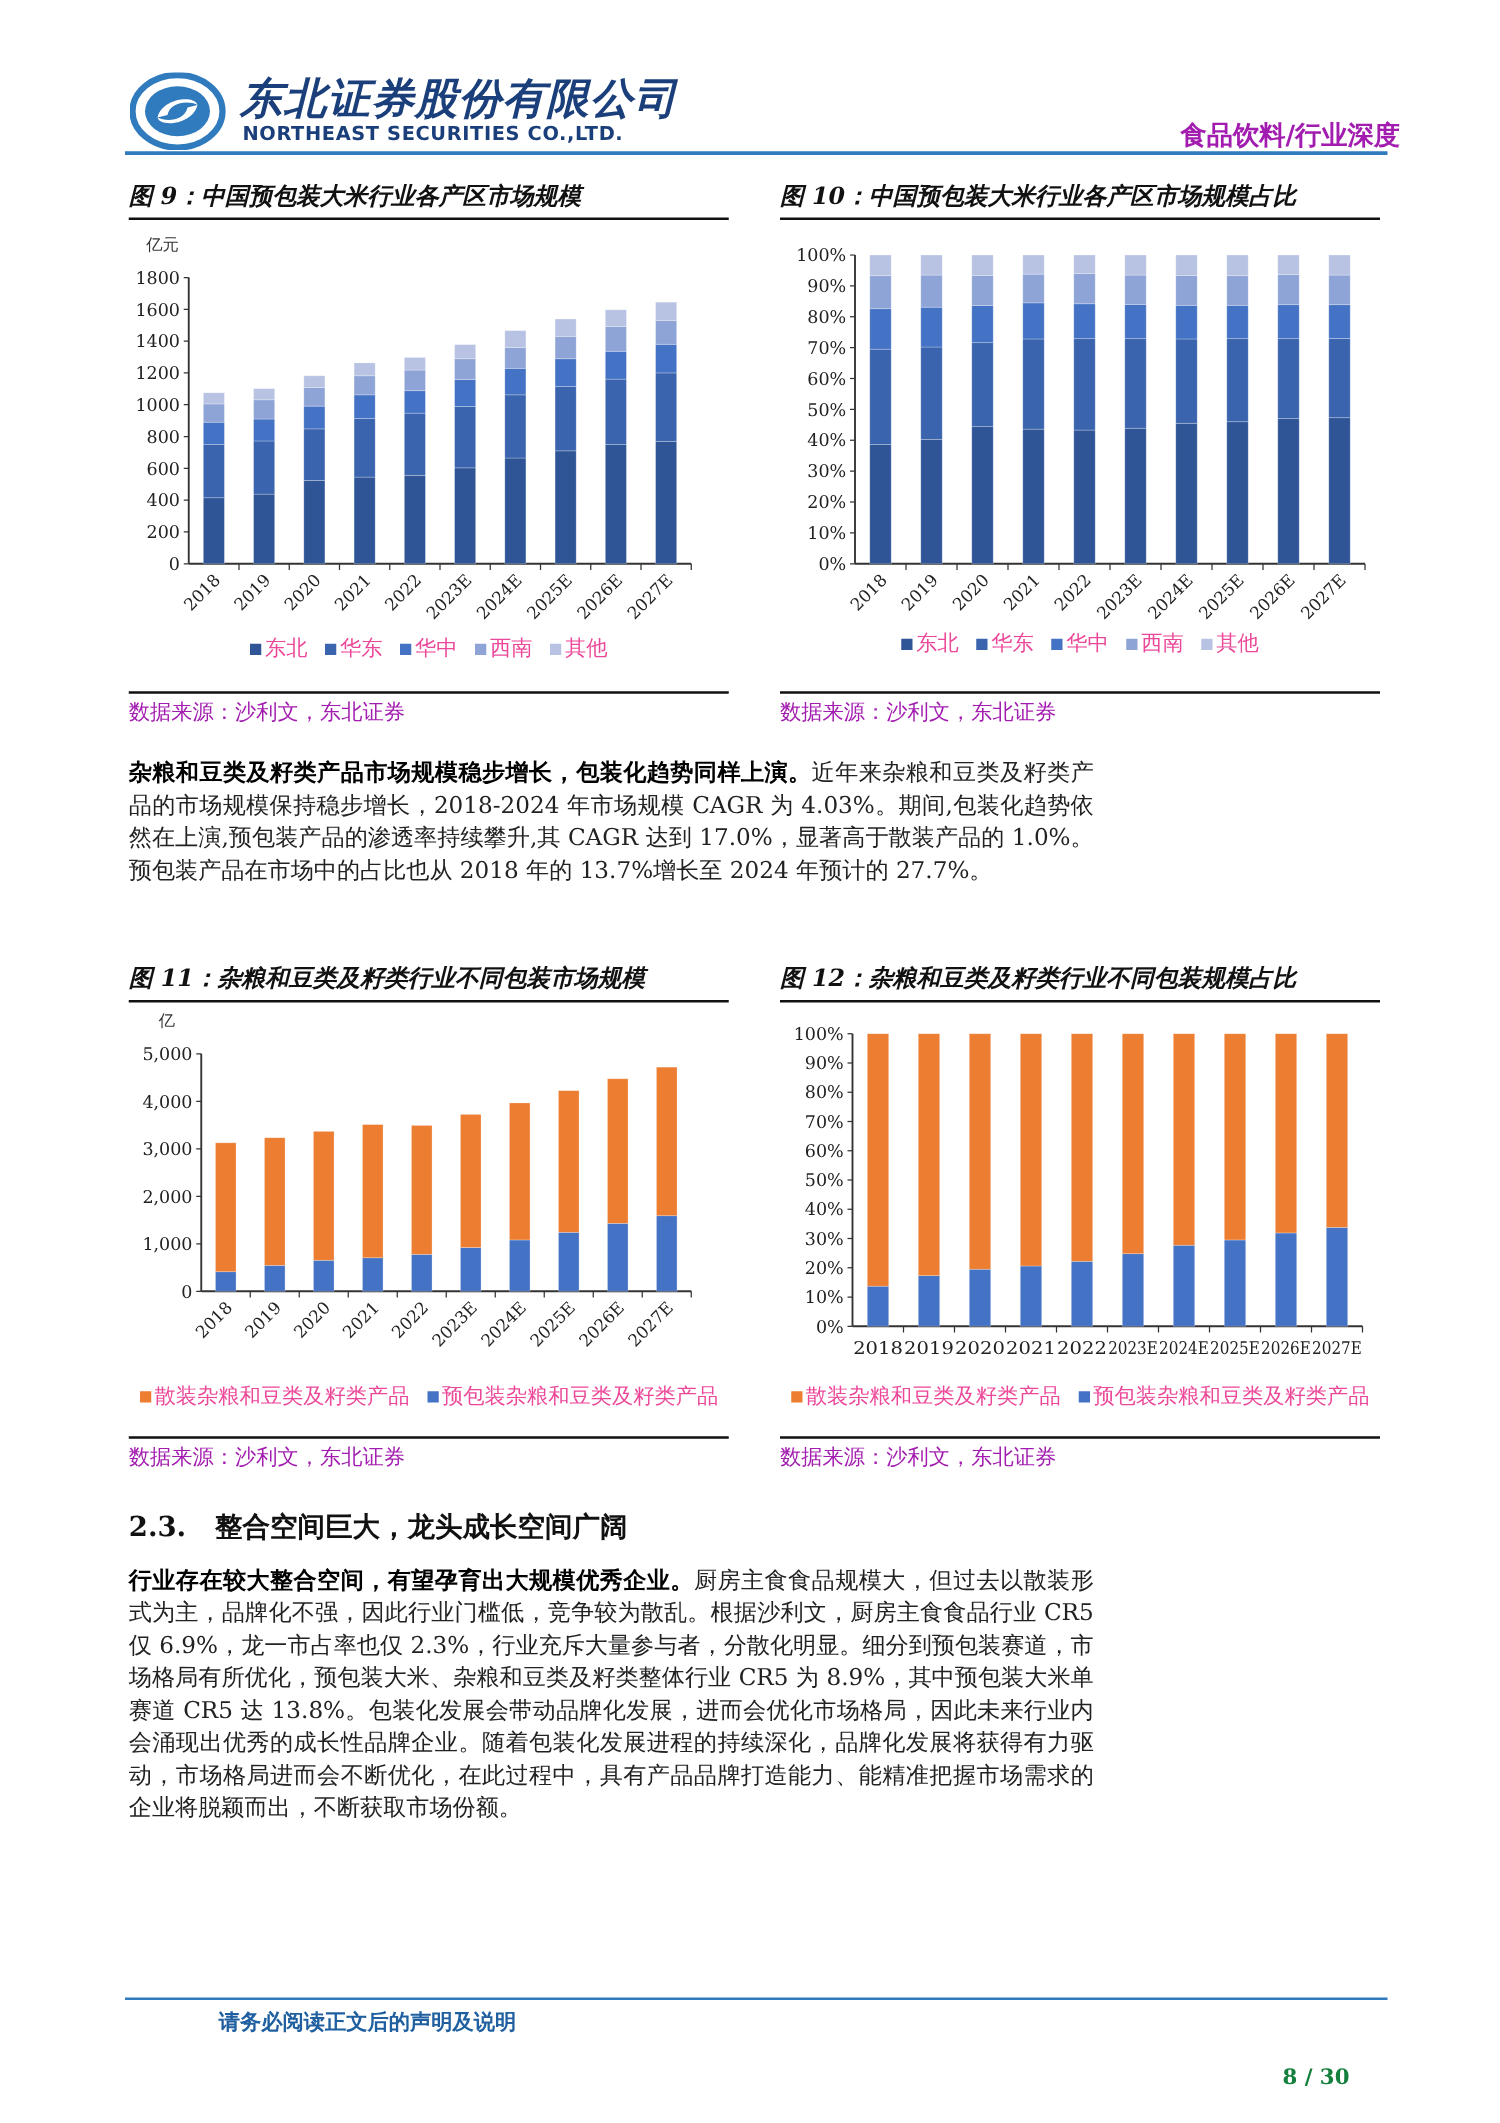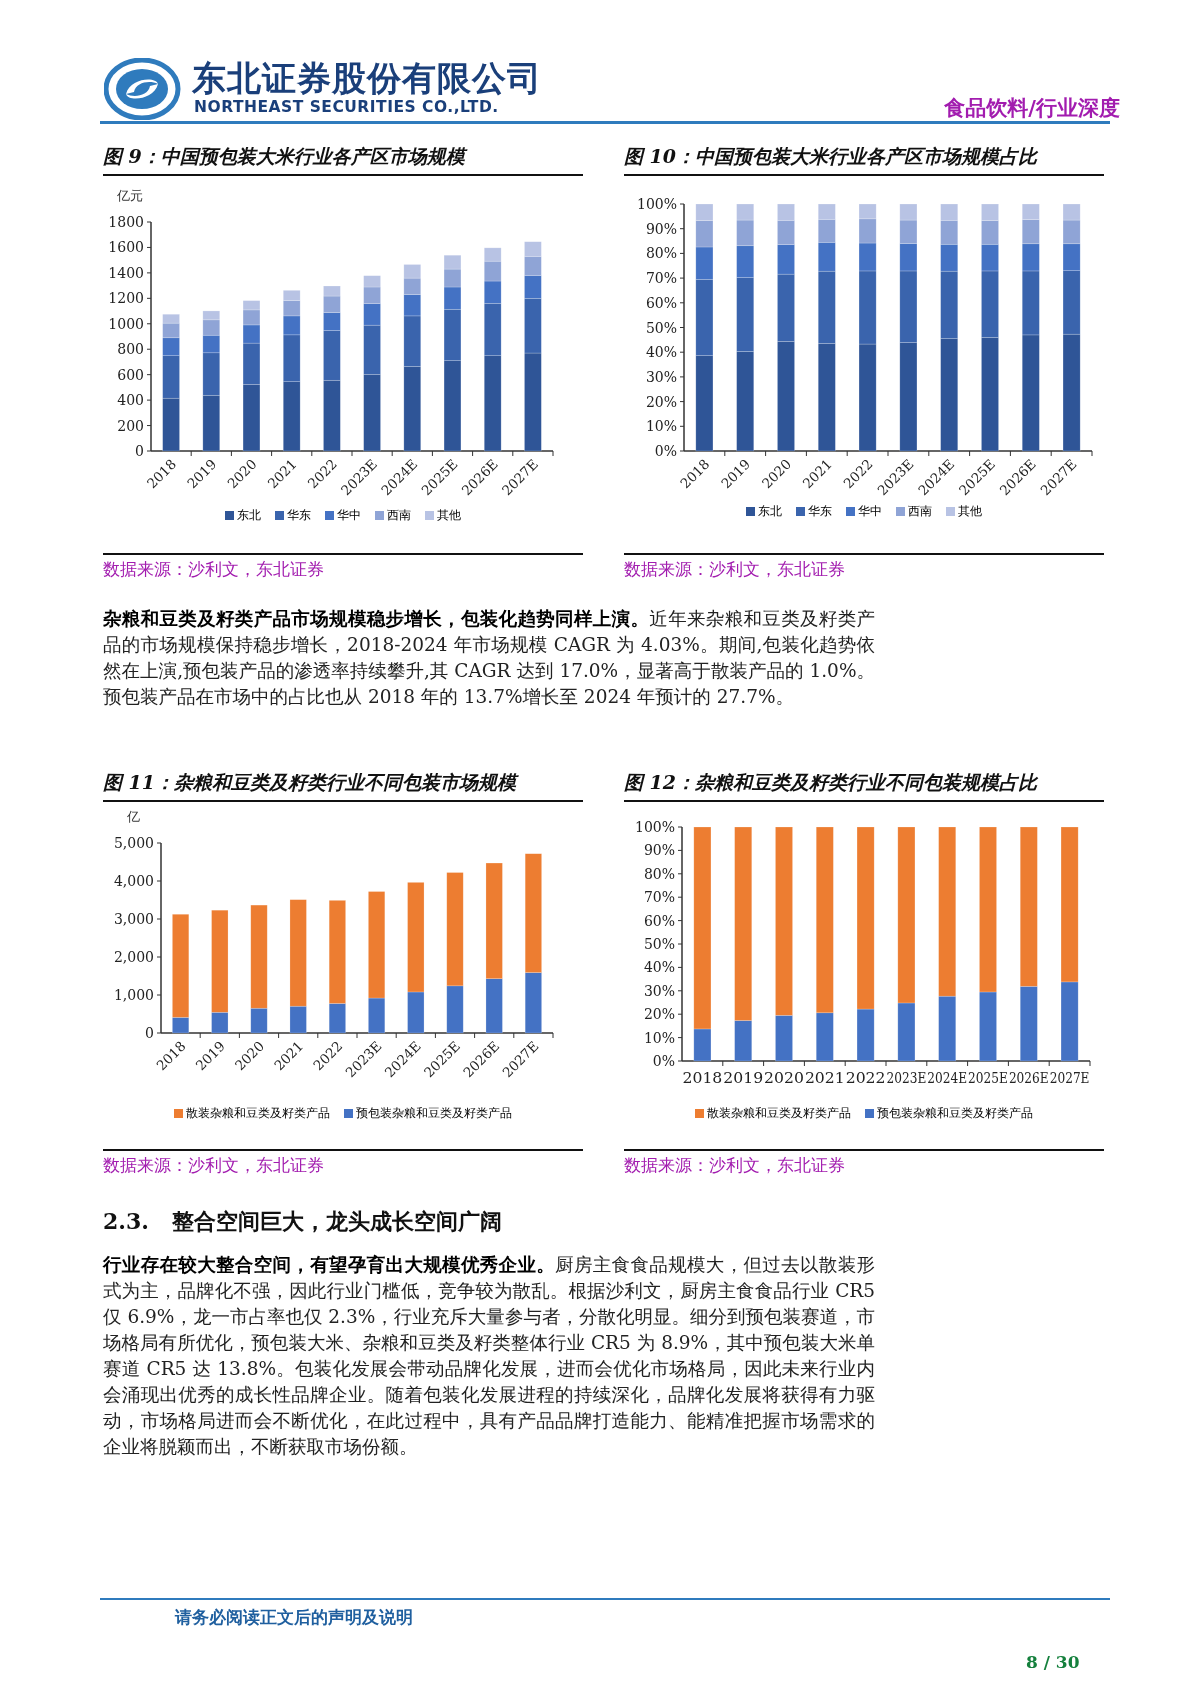--- a/index.html
+++ b/index.html
@@ -1,33 +1,33 @@
 <!DOCTYPE html>
 <html><head>
 <meta charset="utf-8">
 <style>
   * { box-sizing: border-box; margin: 0; padding: 0; }
   body { width: 1200px; height: 1698px; background: #fff; font-family: "DejaVu Serif", "Liberation Serif", serif; color: #111; position: relative; overflow: hidden; }
   .abs { position: absolute; }
   .header-logo { left: 104px; top: 58px; width: 80px; height: 62px; }
-  .brand-cn { left: 192px; top: 56px; font-family: "DejaVu Sans", sans-serif; font-weight: bold; font-size: 34px; color: #1a3f7a; letter-spacing: 1px; }
+  .brand-cn { left: 192px; top: 56px; font-family: "DejaVu Sans", sans-serif; font-weight: bold; font-size: 34px; color: #1a3f7a; letter-spacing: 1px; font-style: italic; }
   .brand-en { left: 194px; top: 98px; font-family: "DejaVu Sans", sans-serif; font-weight: bold; font-size: 15.5px; color: #1a3f7a; letter-spacing: 0.5px; }
   .header-right { right: 80px; top: 94px; font-size: 21px; font-weight: bold; color: #a21caf; }
   .header-rule { left: 100px; top: 121px; width: 1010px; height: 3px; background: #2f7bbd; }
   .fig-title { font-size: 19px; font-weight: bold; color: #111; padding-bottom: 4px; border-bottom: 2px solid #111; white-space: nowrap; overflow: hidden; font-style: italic; }
   .src-rule { height: 1.5px; background: #111; }
   .src { font-size: 17px; color: #a21caf; }
   .para { left: 103px; width: 772px; font-size: 18.5px; line-height: 26px; color: #222; text-align: justify; }
   .para b { color: #000; }
   .section-h { left: 103px; top: 1207px; font-size: 22px; font-weight: bold; }
   .footer-rule { left: 100px; top: 1598px; width: 1010px; height: 2px; background: #2f7bbd; }
   .footer-left { left: 175px; top: 1606px; font-size: 17px; font-weight: bold; color: #1f5f9f; }
   .footer-right { left: 1026px; top: 1652px; font-size: 17px; font-weight: bold; color: #15803d; }
   svg text { font-family: "DejaVu Serif", "Liberation Serif", serif; }
-  .legend { font-size: 12px; color: #000000; display: flex; gap: 14px; justify-content: center; white-space: nowrap; }
+  .legend { font-size: 17px; color: #ec4899; display: flex; gap: 14px; justify-content: center; white-space: nowrap; }
   .legend span.sw { display: inline-block; width: 9px; height: 9px; margin-right: 3px; vertical-align: middle; }
 </style>
 </head>
 <body>
 
 <svg class="abs header-logo" viewBox="0 0 80 62">
   <ellipse cx="38" cy="31" rx="36" ry="29" fill="none" stroke="#2f7bbd" stroke-width="5"></ellipse>
   <ellipse cx="38" cy="31" rx="26" ry="20" fill="#2f7bbd"></ellipse>
   <path d="M22 36 C26 20, 52 18, 54 26 C46 22, 32 24, 30 34 Z" fill="#fff"></path>
   <path d="M54 26 C50 42, 24 44, 22 36 C30 40, 44 38, 46 28 Z" fill="#fff"></path>

